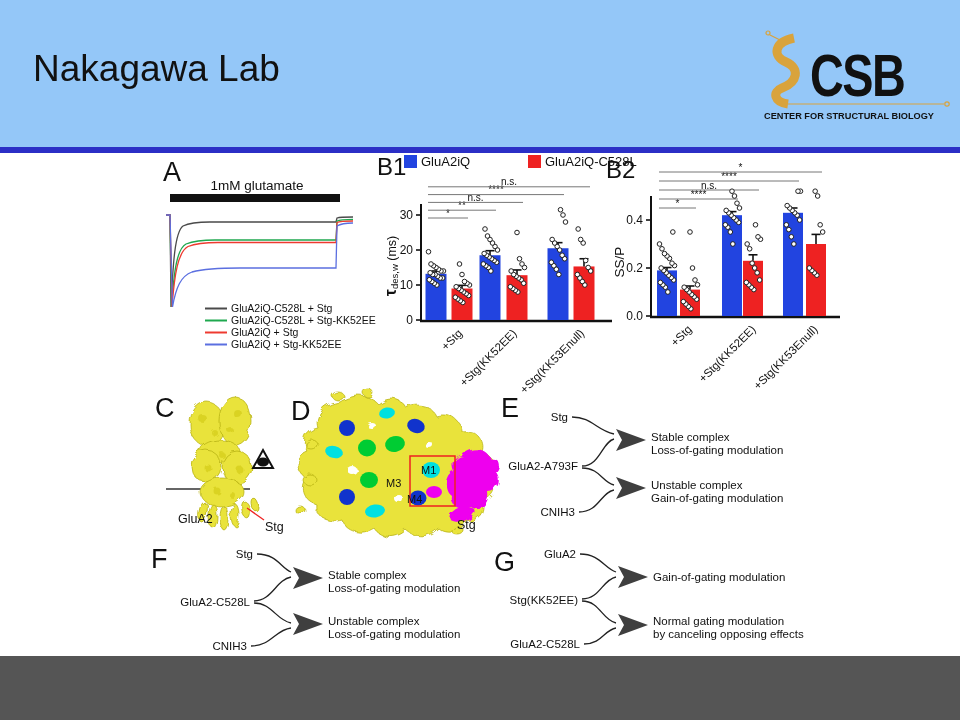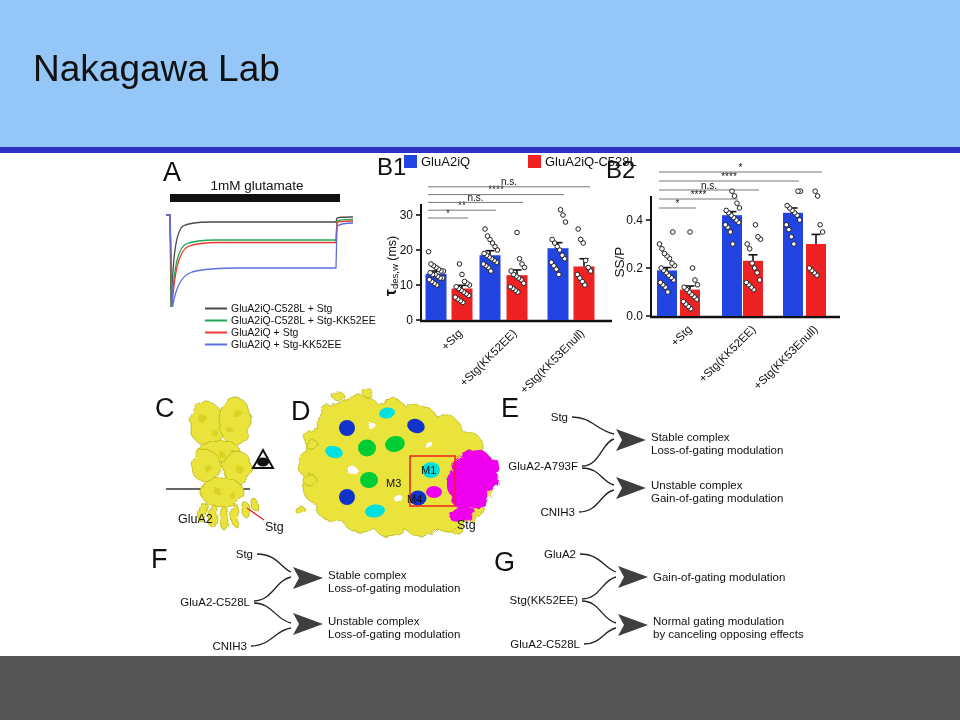--- a/index.html
+++ b/index.html
@@ -18,20 +18,31 @@
 <body>
 
 <div class="slide">
   <div class="band-top"></div>
   <div class="band-bottom"></div>
   <div class="rule-top"></div>
   <div class="rule-bottom"></div>
 
   <div class="title">Nakagawa Lab</div>
 
+  <div class="logo">
+    <svg width="200" height="100" viewBox="0 0 200 100">
+      <circle cx="10" cy="7" r="2" fill="none" stroke="#d9a33c" stroke-width="1.2"></circle>
+      <line x1="12" y1="9" x2="26" y2="16" stroke="#d9a33c" stroke-width="1.2"></line>
+      <path d="M36,12 C16,16 14,30 28,36 C42,42 40,56 24,62 C14,66 16,76 30,78" fill="none" stroke="#d9a33c" stroke-width="9"></path>
+      <line x1="30" y1="78" x2="186" y2="78" stroke="#d9a33c" stroke-width="1.2"></line>
+      <circle cx="189" cy="78" r="2.2" fill="none" stroke="#d9a33c" stroke-width="1.2"></circle>
+      <text transform="translate(52,70) scale(0.78,1)" x="0" y="0" font-size="60" font-weight="bold" letter-spacing="-2">CSB</text>
+      <text x="6" y="93" font-size="9" font-weight="bold" textLength="170" lengthAdjust="spacingAndGlyphs">CENTER FOR STRUCTURAL BIOLOGY</text>
+    </svg>
+  </div>
 
   <svg class="figure" viewBox="0 0 960 720">
     <defs>
       <filter id="blobby" x="-20%" y="-20%" width="140%" height="140%">
         <feTurbulence type="fractalNoise" baseFrequency="0.09" numOctaves="2" seed="7" result="n"></feTurbulence>
         <feDisplacementMap in="SourceGraphic" in2="n" scale="7"></feDisplacementMap>
       </filter>
     </defs>
 
     <g>

